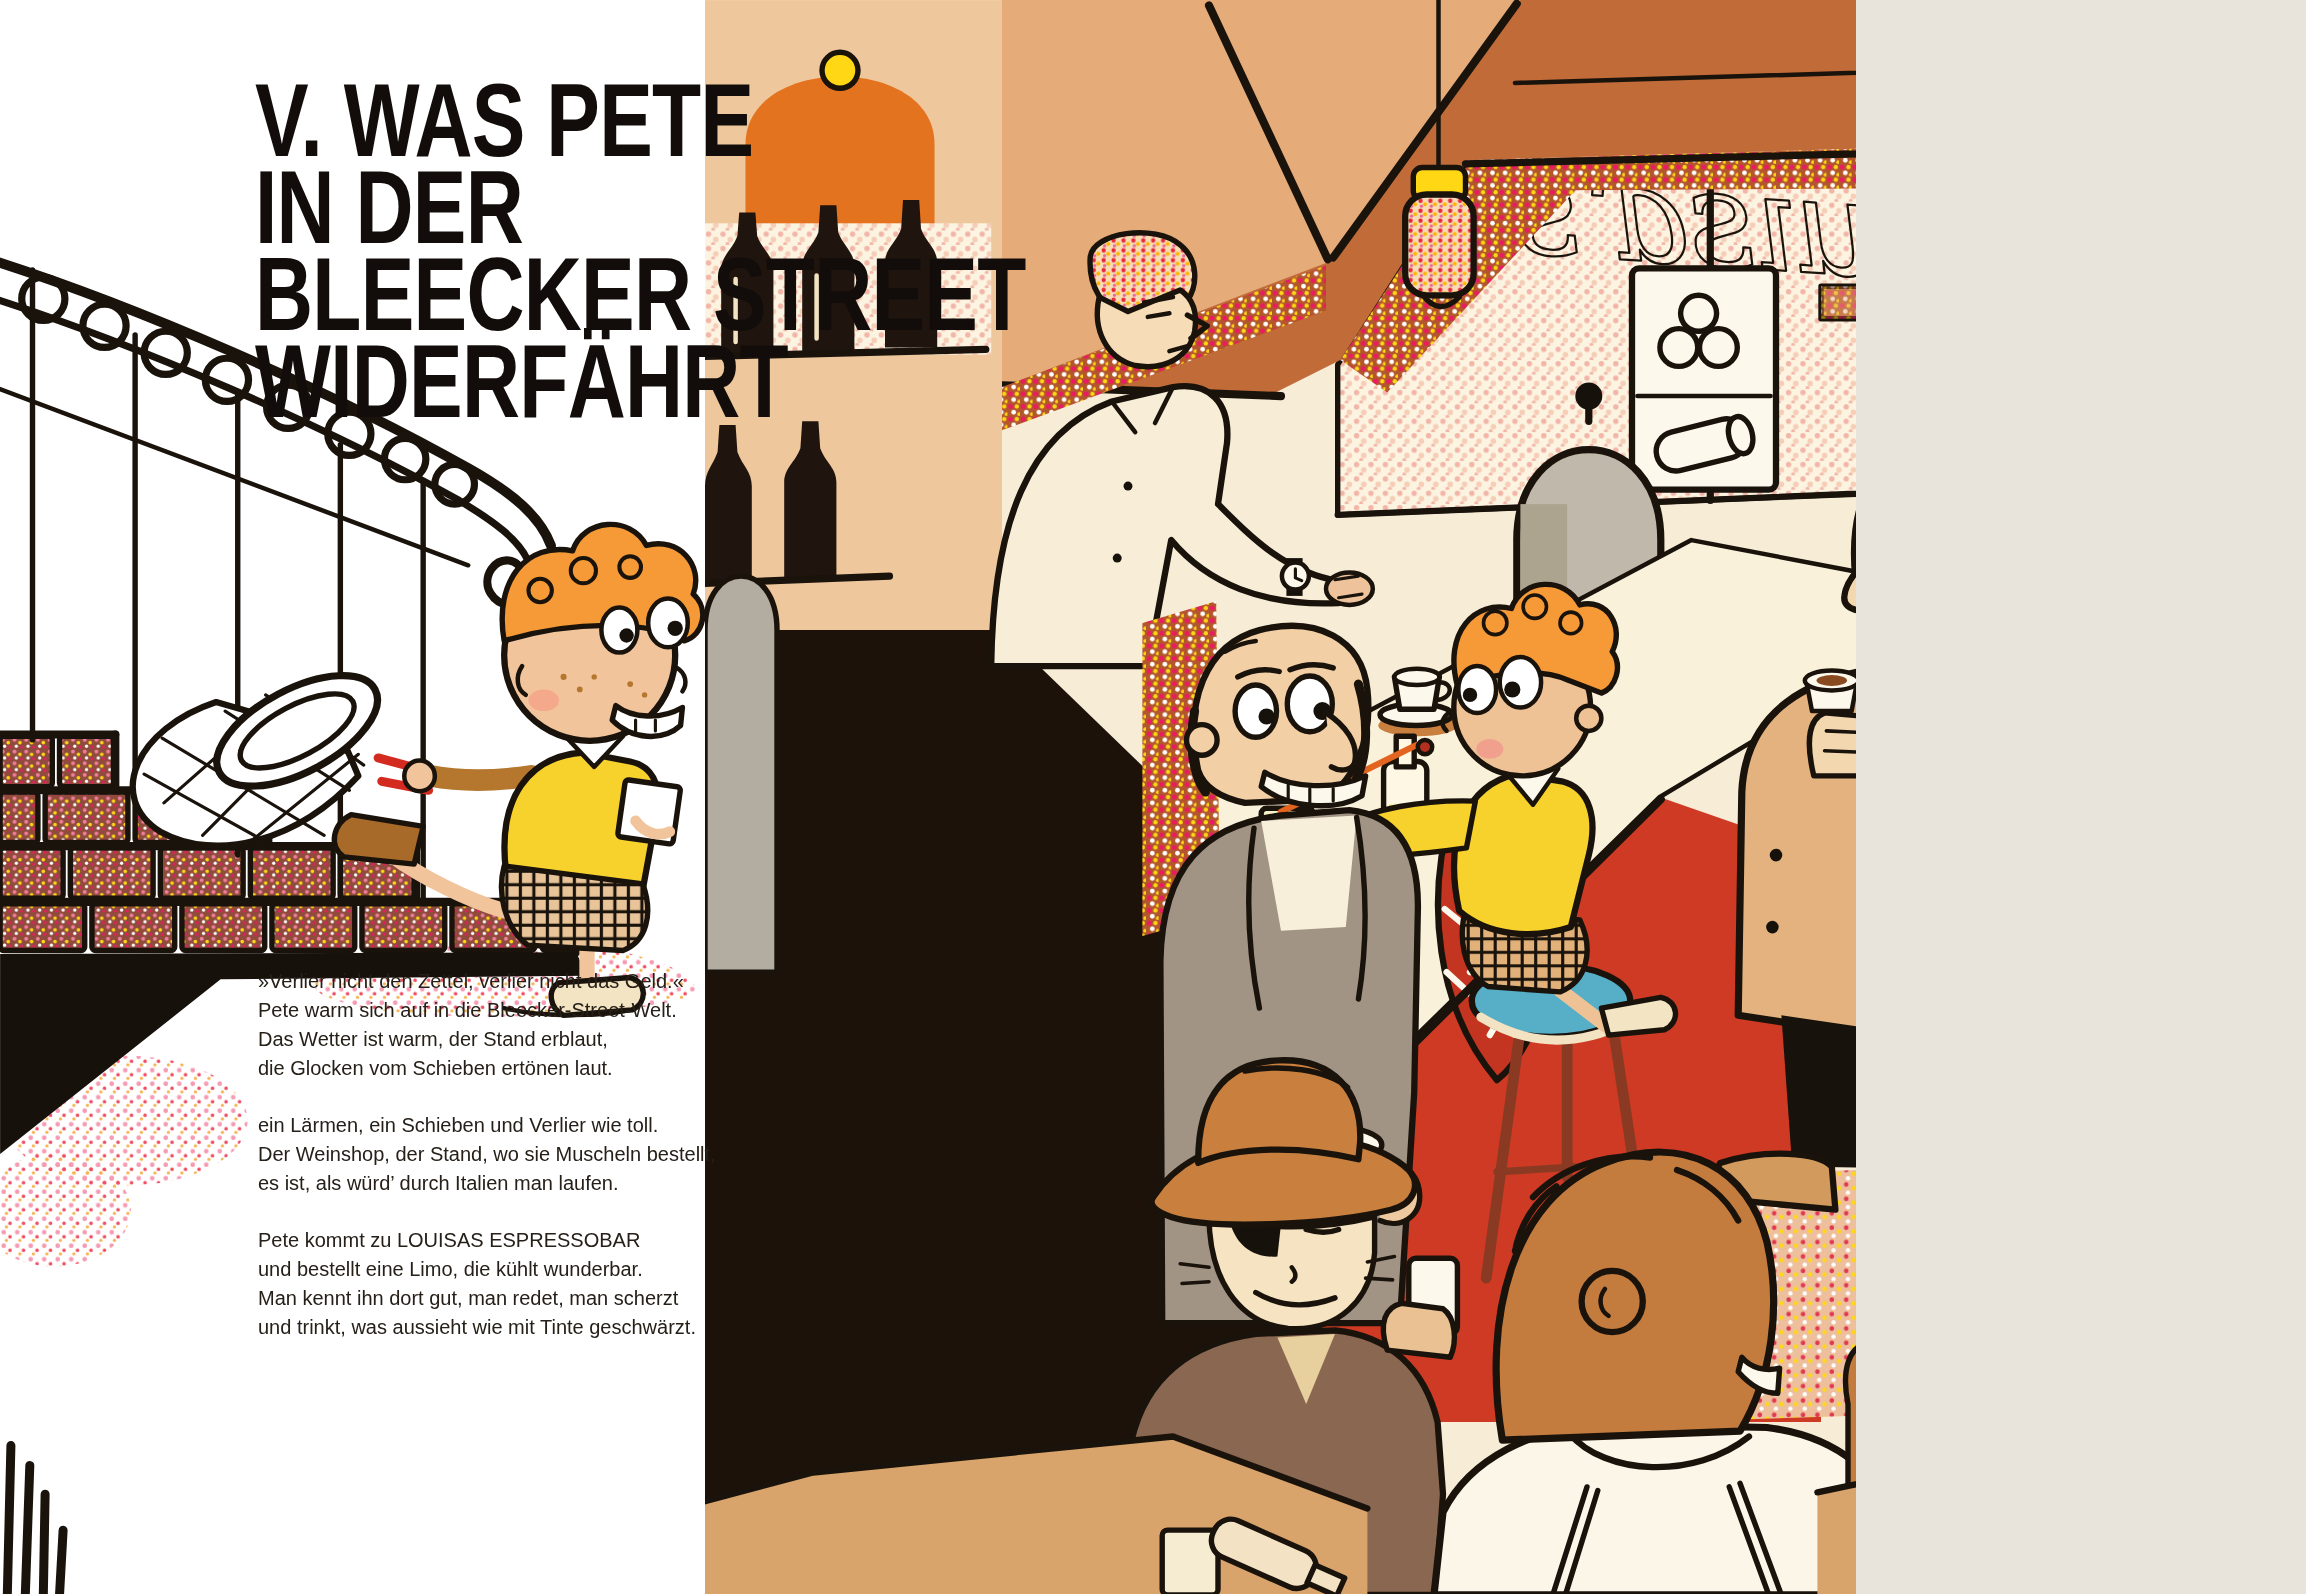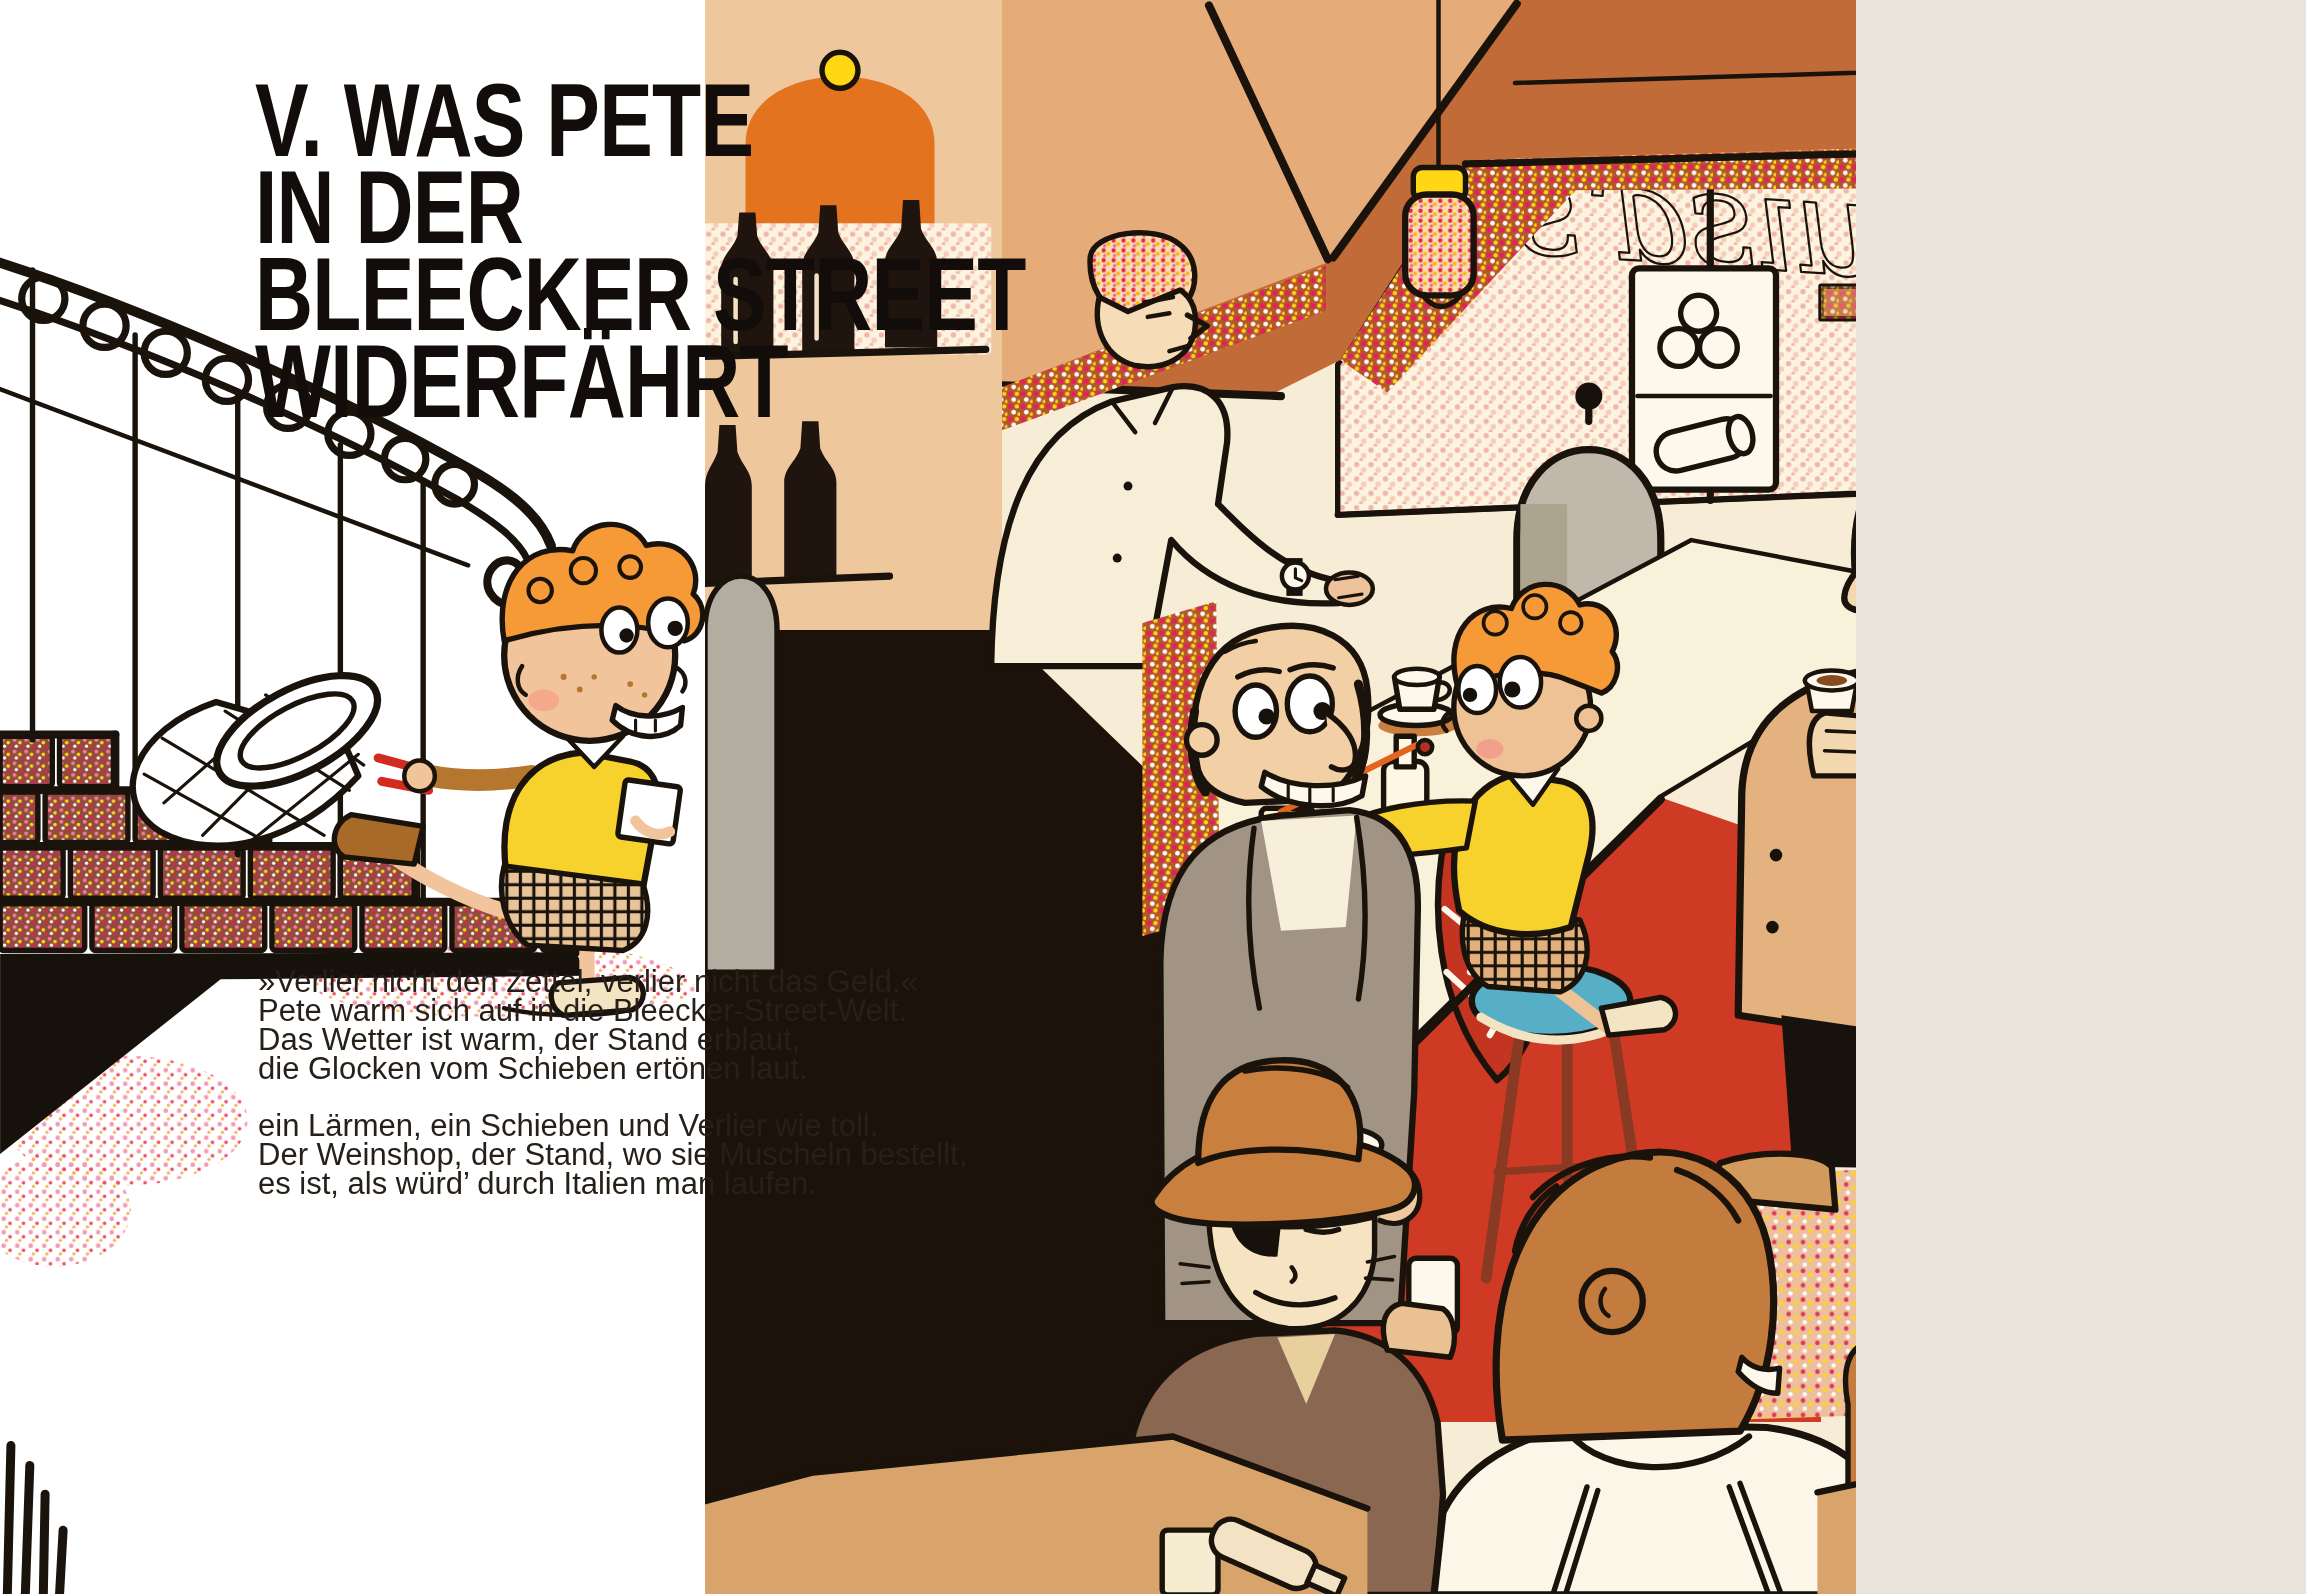--- a/index.html
+++ b/index.html
@@ -5,21 +5,21 @@
   html,body{margin:0;padding:0;background:#e8e4dc;}
   .spread{position:relative;width:1856px;height:1595px;background:#ffffff;overflow:hidden;
           font-family:"Liberation Sans",sans-serif;}
   .page-left{position:absolute;left:0;top:0;width:705px;height:1595px;background:#ffffff;}
   .page-right{position:absolute;left:705px;top:0;width:1602px;height:1595px;}
   .page-right svg,.page-left svg{position:absolute;left:0;top:0;}
   .chapter-title{position:absolute;left:255px;top:77px;margin:0;z-index:3;
     font-size:103px;line-height:87px;font-weight:900;letter-spacing:-0.9px;color:#120d0a;
     transform:scaleX(0.78);transform-origin:left top;white-space:nowrap;}
   .poem{position:absolute;left:258px;top:967px;z-index:3;color:#262019;
-    font-size:31px;line-height:29px;}
+    font-size:20px;line-height:29px;}
   .stanza{margin:0 0 28px 0;}
   .poem .line{display:block;white-space:nowrap;}
   .sign-script{font-family:"DejaVu Serif",serif;font-style:italic;font-size:150px;
     fill:none;stroke:#1a130c;stroke-width:2.5px;letter-spacing:-4px;}
 </style>
 </head>
 <body>
 
 <div class="spread">
 
@@ -175,20 +175,26 @@
         <span class="line">»Verlier nicht den Zettel, verlier nicht das Geld.«</span>
         <span class="line">Pete warm sich auf in die Bleecker-Street-Welt.</span>
         <span class="line">Das Wetter ist warm, der Stand erblaut,</span>
         <span class="line">die Glocken vom Schieben ertönen laut.</span>
       </p>
       <p class="stanza">
         <span class="line">ein Lärmen, ein Schieben und Verlier wie toll.</span>
         <span class="line">Der Weinshop, der Stand, wo sie Muscheln bestellt,</span>
         <span class="line">es ist, als würd’ durch Italien man laufen.</span>
       </p>
+      <p class="stanza">
+        <span class="line">Pete kommt zu LOUISAS ESPRESSOBAR</span>
+        <span class="line">und bestellt eine Limo, die kühlt wunderbar.</span>
+        <span class="line">Man kennt ihn dort gut, man redet, man scherzt</span>
+        <span class="line">und trinkt, was aussieht wie mit Tinte geschwärzt.</span>
+      </p>
     </div>
   </div>
 
   <div class="page-right">
     <svg width="1602" height="1595" viewBox="0 0 1780 1772">
       <defs>
         <pattern id="pwin" width="16" height="16" patternUnits="userSpaceOnUse">
           <rect width="16" height="16" fill="#fcf3e0"></rect>
           <circle cx="4" cy="4" r="3" fill="#f2b5a8"></circle>
             <circle cx="12" cy="10" r="3" fill="#f6cdb6"></circle>

